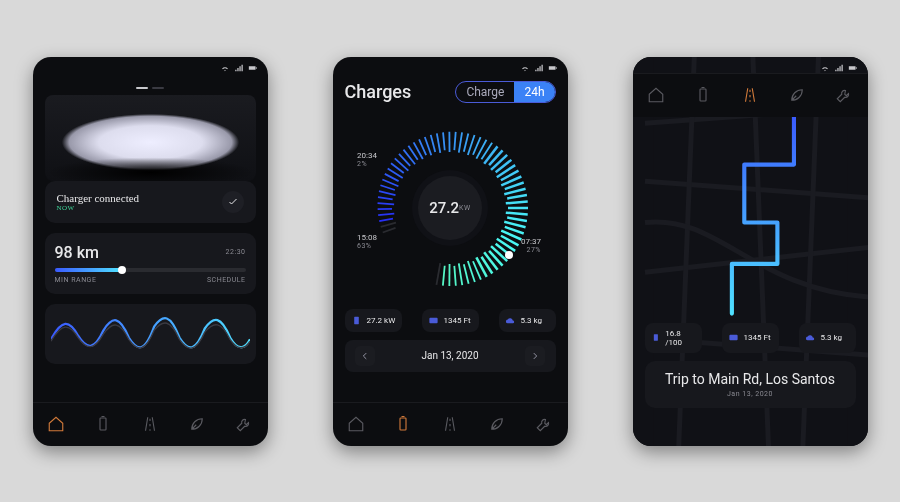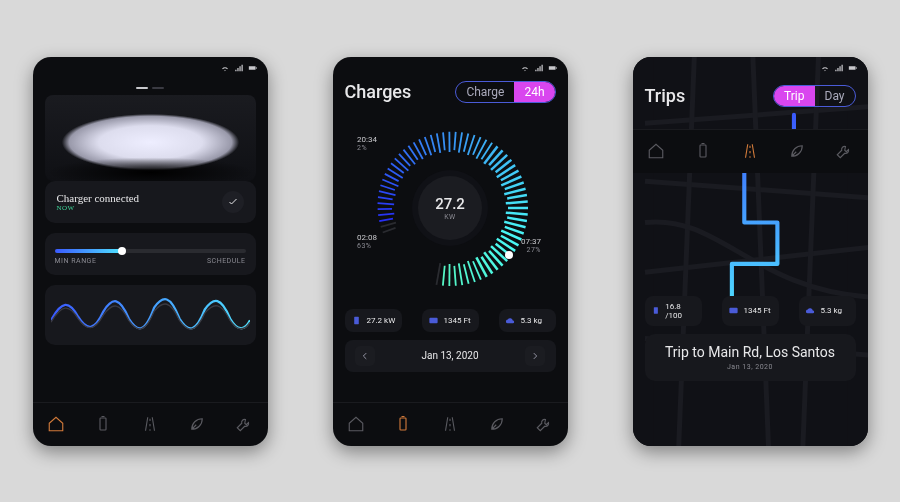--- a/index.html
+++ b/index.html
@@ -44,21 +44,21 @@
     background: #17181d; border-radius: 10px; padding: 10px;
     margin-bottom: 10px;
   }
   .title-row { display:flex; justify-content:space-between; align-items:center; margin-bottom:10px; }
   .h1 { font-size: 18px; font-weight: 500; }
   .segment {
     display:flex; border:1px solid #4a5bd8; border-radius: 12px;
     overflow:hidden; font-size:12px;
   }
   .segment span { padding: 3px 10px; color:#aab; }
-  .segment span.sel { background:#d946ef; color:#fff; }
+  .segment span.sel { background:#3b82f6; color:#fff; }
   .tiny { font-size: 7px; color:#8a8a92; letter-spacing:.5px; }
   .row { display:flex; justify-content:space-between; align-items:center; }
   
   .car-img {
     width:100%; height:86px; border-radius:8px; position:relative;
     background:
       radial-gradient(ellipse 70% 25% at 50% 90%, #000 0%, transparent 70%),
       radial-gradient(ellipse 70% 55% at 50% 55%, #eef 0%, #dde 35%, #99a 55%, transparent 60%),
       linear-gradient(#1a1b20,#0f1014);
   }
@@ -75,41 +75,41 @@
     text-align:center; font-size:9px; line-height:1.2;
   }
   .wave { width:100%; height:46px; }
   .check-circle { width:22px; height:22px; border-radius:50%; background:#1e1f25;
     display:flex; align-items:center; justify-content:center; }
   
   .dial { position:relative; width:190px; height:190px; margin: 4px auto 6px auto; }
   .dial-center {
     position:absolute; top:50%; left:50%; transform:translate(-50%,-50%);
     width:64px; height:64px; border-radius:50%; background:#1b1c21;
-    display:flex; flex-direction:column; align-items:center; justify-content:center;
+    display:flex; align-items:center; justify-content:center;
     box-shadow: 0 0 0 6px #101116;
   }
   .dial-val { font-size:15px; font-weight:500; }
   .dial-lbl { position:absolute; font-size:8px; color:#c8c8cc; display:flex; flex-direction:column; align-items:flex-start; }
   .stats-row { display:flex; gap:20px; margin-top:6px; }
   .stat {
     flex:1; background:#17181d; border-radius:8px; padding:6px 6px;
     display:flex; align-items:center; gap:5px; font-size:8px;
   }
   .stat svg { width:11px; height:11px; fill:#4a5bd8; }
   .date-row { display:flex; align-items:center; justify-content:space-between; margin-top:8px; background:#17181d; border-radius:8px; padding:6px 10px; }
   .arrow-btn { width:20px; height:20px; border-radius:5px; background:#1b1c21; display:flex; align-items:center; justify-content:center; }
   
   .map {
     position:absolute; inset:0;
     background:#101116;
   }
   .map svg { width:100%; height:100%; }
   .trips-top { position:relative; z-index:2; padding:12px; }
-  .trips-bottom { position:absolute; bottom:55px; left:0; right:0; padding:0 12px 10px 12px; z-index:2; }
+  .trips-bottom { position:absolute; bottom:28px; left:0; right:0; padding:0 12px 10px 12px; z-index:2; }
   .trip-card { background:#17181d; border-radius:10px; padding:10px; text-align:center; margin-top:8px; }
 </style>
 </head>
 <body>
 
 <div class="phone">
   <div class="statusbar">
     <svg viewBox="0 0 24 24">
         <path fill="#c8c8cc" d="M12 20l-2-2c1-1 3-1 4 0zM5 13c4-4 10-4 14 0l-2 2c-3-3-7-3-10 0z"></path>
       </svg>
@@ -133,20 +133,24 @@
         <div class="tiny" style="color:#3fd89a;">NOW</div>
       </div>
       <div class="check-circle">
         <svg width="12" height="12" viewBox="0 0 24 24">
             <path d="M5 12l4 4L19 6" stroke="#e8e8ea" stroke-width="2" fill="none"></path>
           </svg>
       </div>
     </div>
 
     <div class="card">
+      <div class="row">
+        <div style="font-size:16px; font-weight:500;">98 km</div>
+        <div class="tiny">22:30</div>
+      </div>
       <div class="progress-track">
         <div class="progress-fill"></div>
         <div class="progress-knob"></div>
       </div>
       <div class="row">
         <span class="tiny">MIN RANGE</span>
         <span class="tiny">SCHEDULE</span>
       </div>
     </div>
 
@@ -289,26 +293,26 @@
             <line x1="94.53458422421856" y1="150.99806593227711" x2="94.35174231230444" y2="172.9973061199574" stroke="hsl(162.53968253968253 90% 64.68253968253968%)" stroke-width="1.8"></line>
             <line x1="89.7049067597584" y1="152.75778724619866" x2="87.87901253898542" y2="172.6742656069568" stroke="hsl(161.26984126984127 90% 64.84126984126983%)" stroke-width="1.8"></line>
             <line x1="85.2757020506519" y1="150.14923416868365" x2="81.45544214197943" y2="171.81500473495223" stroke="#2a2b30" stroke-width="1.8"></line>
           </g>
         <circle cx="154" cy="142" r="4" fill="#fff"></circle>
       </svg>
       <div class="dial-center">
         <div class="dial-val">27.2</div>
         <div class="tiny">KW</div>
       </div>
-      <div class="dial-lbl" style="top:22px; left:2px;">
+      <div class="dial-lbl" style="top:38px; left:2px;">
         <span>20:34</span>
         <span class="tiny">2%</span>
       </div>
       <div class="dial-lbl" style="top:120px; left:2px;">
-        <span>02:08</span>
+        <span>15:08</span>
         <span class="tiny">63%</span>
       </div>
       <div class="dial-lbl" style="top:124px; right:4px; align-items:flex-end;">
         <span>07:37</span>
         <span class="tiny">27%</span>
       </div>
     </div>
 
     <div class="stats-row">
       <div class="stat">
@@ -405,29 +409,20 @@
         <path fill="#c8c8cc" d="M12 20l-2-2c1-1 3-1 4 0zM5 13c4-4 10-4 14 0l-2 2c-3-3-7-3-10 0z"></path>
       </svg>
     <svg viewBox="0 0 24 24">
         <path fill="#c8c8cc" d="M3 20h3v-4H3zm5 0h3v-8H8zm5 0h3V8h-3zm5 0h3V4h-3z"></path>
       </svg>
     <svg viewBox="0 0 24 24">
         <path fill="#c8c8cc" d="M2 8h16v8H2zM19 10h2v4h-2z"></path>
       </svg>
   </div>
 
-  <div class="trips-top">
-    <div class="title-row">
-      <div class="h1">Trips</div>
-      <div class="segment">
-        <span class="sel">Trip</span>
-        <span>Day</span>
-      </div>
-    </div>
-  </div>
 
   <div class="trips-bottom">
     <div class="stats-row">
       <div class="stat">
         <svg viewBox="0 0 24 24">
             <rect x="7" y="4" width="10" height="16" rx="1"></rect>
           </svg>
         <span>16.8 /100</span>
       </div>
       <div class="stat">

